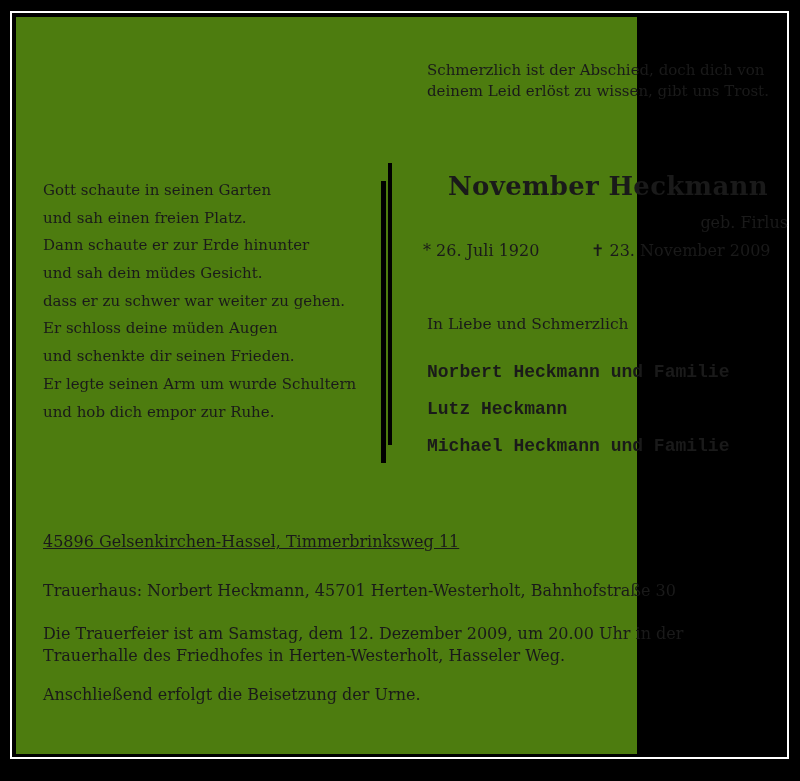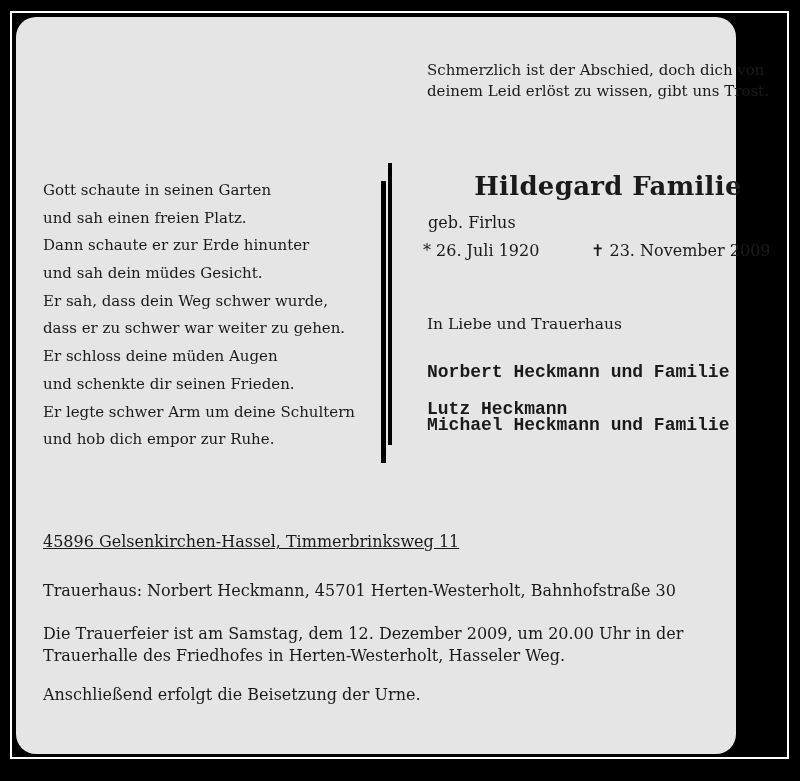--- a/index.html
+++ b/index.html
@@ -1,32 +1,32 @@
 <!DOCTYPE html>
 <html><head>
   <meta charset="utf-8">
   <style>
     html, body { margin: 0; padding: 0; }
     body { width: 800px; height: 781px; background: #000; position: relative; overflow: hidden; }
     .outer-frame { position: absolute; left: 8px; top: 10px; width: 782px; height: 761px; background: #000; }
     .thin-line { position: absolute; left: 10px; top: 11px; width: 779px; height: 748px; border: 2px solid #fff; box-sizing: border-box; }
-    .paper { position: absolute; left: 16px; top: 17px; width: 720px; height: 737px; background: #e5e5e5; border-radius: 20px; }
+    .paper { position: absolute; left: 16px; top: 17px; width: 621px; height: 737px; background: #4d7c0f; }
     .serif { font-family: "DejaVu Serif", "Liberation Serif", serif; color: #1a1a1a; }
     .abs { position: absolute; white-space: nowrap; }
 
     .motto { left: 411px; top: 43px; font-size: 15px; line-height: 21px; text-align: left; }
     .poem { left: 27px; top: 160px; font-size: 15px; line-height: 27.7px; }
     .poem div { height: 27.7px; }
 
     .bar1 { position: absolute; left: 365px; top: 164px; width: 5px; height: 282px; background: #000; }
     .bar2 { position: absolute; left: 372px; top: 146px; width: 4px; height: 282px; background: #000; }
     .bar1 { left: 365px; top: 164px; }
 
     .name { left: 412px; top: 154px; width: 360px; text-align: center; font-size: 26px; font-weight: bold; letter-spacing: 0.3px; }
-    .maiden { left: 412px; top: 196px; width: 360px; text-align: left; font-size: 16px; }
+    .maiden { left: 412px; top: 196px; width: 360px; text-align: right; font-size: 16px; }
     .dates { left: 407px; top: 224px; width: 360px; font-size: 16px; }
     .born { position: absolute; left: 0; }
     .died { position: absolute; left: 168px; }
 
     .dedication { left: 411px; top: 298px; font-size: 15.5px; }
     .mourner { left: 411px; font-size: 18px; font-weight: bold; font-family: Liberation Mono, monospace; }
 
     .info { left: 27px; font-size: 16px; line-height: 22px; }
   </style>
 </head>
@@ -39,42 +39,41 @@
   <div class="abs serif motto">
     <div>Schmerzlich ist der Abschied, doch dich von</div>
     <div>deinem Leid erlöst zu wissen, gibt uns Trost.</div>
   </div>
 
   <div class="abs serif poem">
     <div>Gott schaute in seinen Garten</div>
     <div>und sah einen freien Platz.</div>
     <div>Dann schaute er zur Erde hinunter</div>
     <div>und sah dein müdes Gesicht.</div>
-    <div>Er sah, dass dein Weg schwer wurde,</div>
     <div>dass er zu schwer war weiter zu gehen.</div>
     <div>Er schloss deine müden Augen</div>
     <div>und schenkte dir seinen Frieden.</div>
-    <div>Er legte schwer Arm um deine Schultern</div>
+    <div>Er legte seinen Arm um wurde Schultern</div>
     <div>und hob dich empor zur Ruhe.</div>
   </div>
 
   <div class="bar1"></div>
   <div class="bar2"></div>
 
-  <div class="abs serif name">Hildegard Familie</div>
+  <div class="abs serif name">November Heckmann</div>
   <div class="abs serif maiden">geb. Firlus</div>
   <div class="abs serif dates">
     <span class="born">* 26. Juli 1920</span>
     <span class="died">✝ 23. November 2009</span>
   </div>
 
-  <div class="abs serif dedication">In Liebe und Trauerhaus</div>
+  <div class="abs serif dedication">In Liebe und Schmerzlich</div>
   <div class="abs serif mourner" style="top:345px;">Norbert Heckmann und Familie</div>
   <div class="abs serif mourner" style="top:382px;">Lutz Heckmann</div>
-  <div class="abs serif mourner" style="top:398px;">Michael Heckmann und Familie</div>
+  <div class="abs serif mourner" style="top:419px;">Michael Heckmann und Familie</div>
 
   <div class="abs serif info" style="top:514px;text-decoration:underline;">45896 Gelsenkirchen-Hassel, Timmerbrinksweg 11</div>
   <div class="abs serif info" style="top:563px;">Trauerhaus: Norbert Heckmann, 45701 Herten-Westerholt, Bahnhofstraße 30</div>
   <div class="abs serif info" style="top:606px;">
     <div>Die Trauerfeier ist am  Samstag, dem 12. Dezember 2009, um 20.00 Uhr in der</div>
     <div>Trauerhalle des Friedhofes in Herten-Westerholt, Hasseler Weg.</div>
   </div>
   <div class="abs serif info" style="top:667px;">Anschließend erfolgt die Beisetzung der Urne.</div>
 </div>
 

